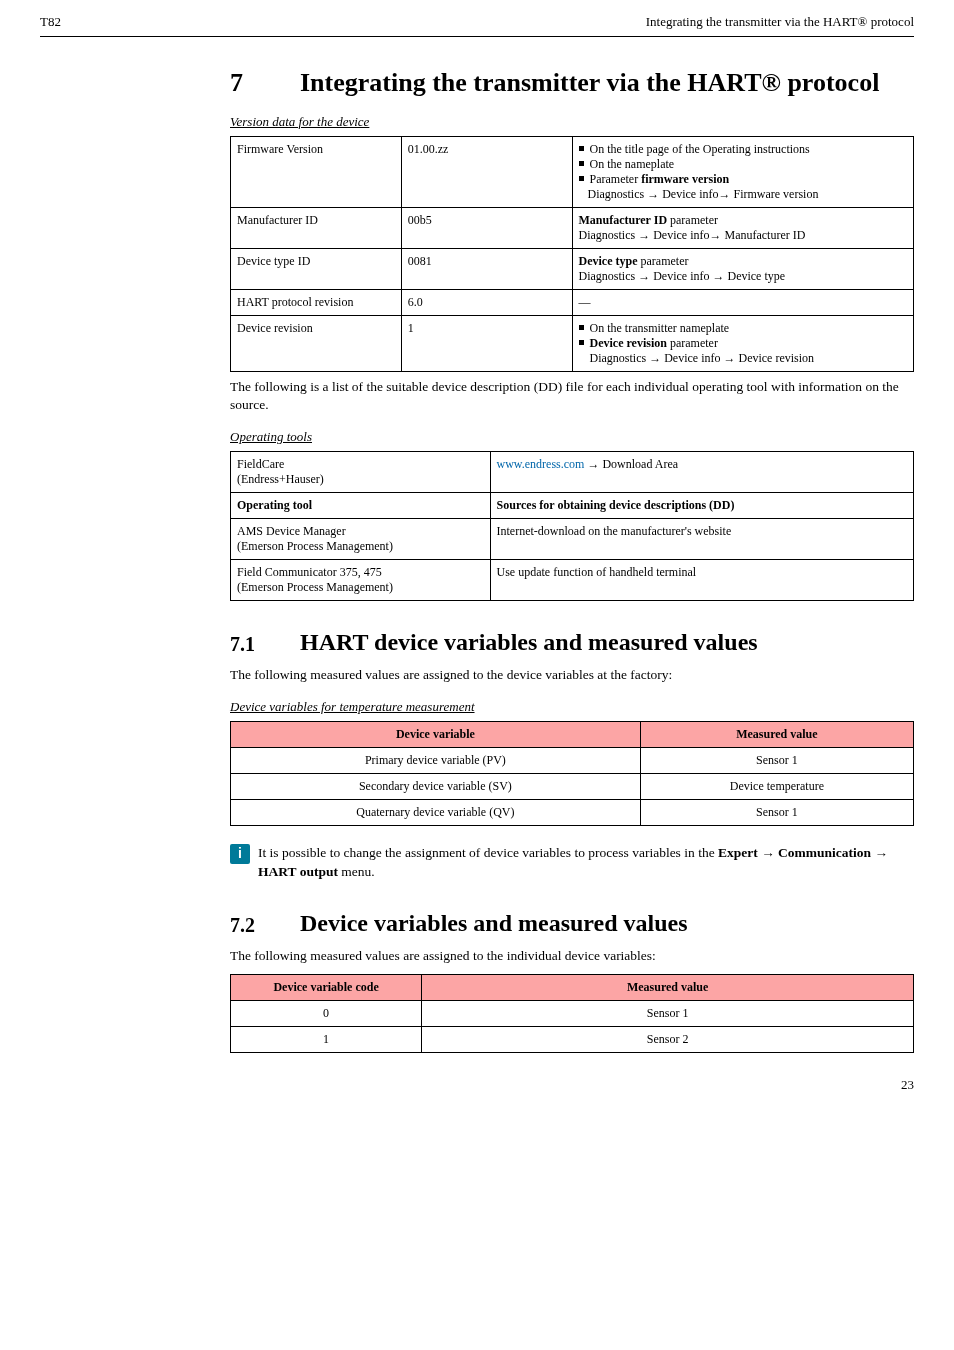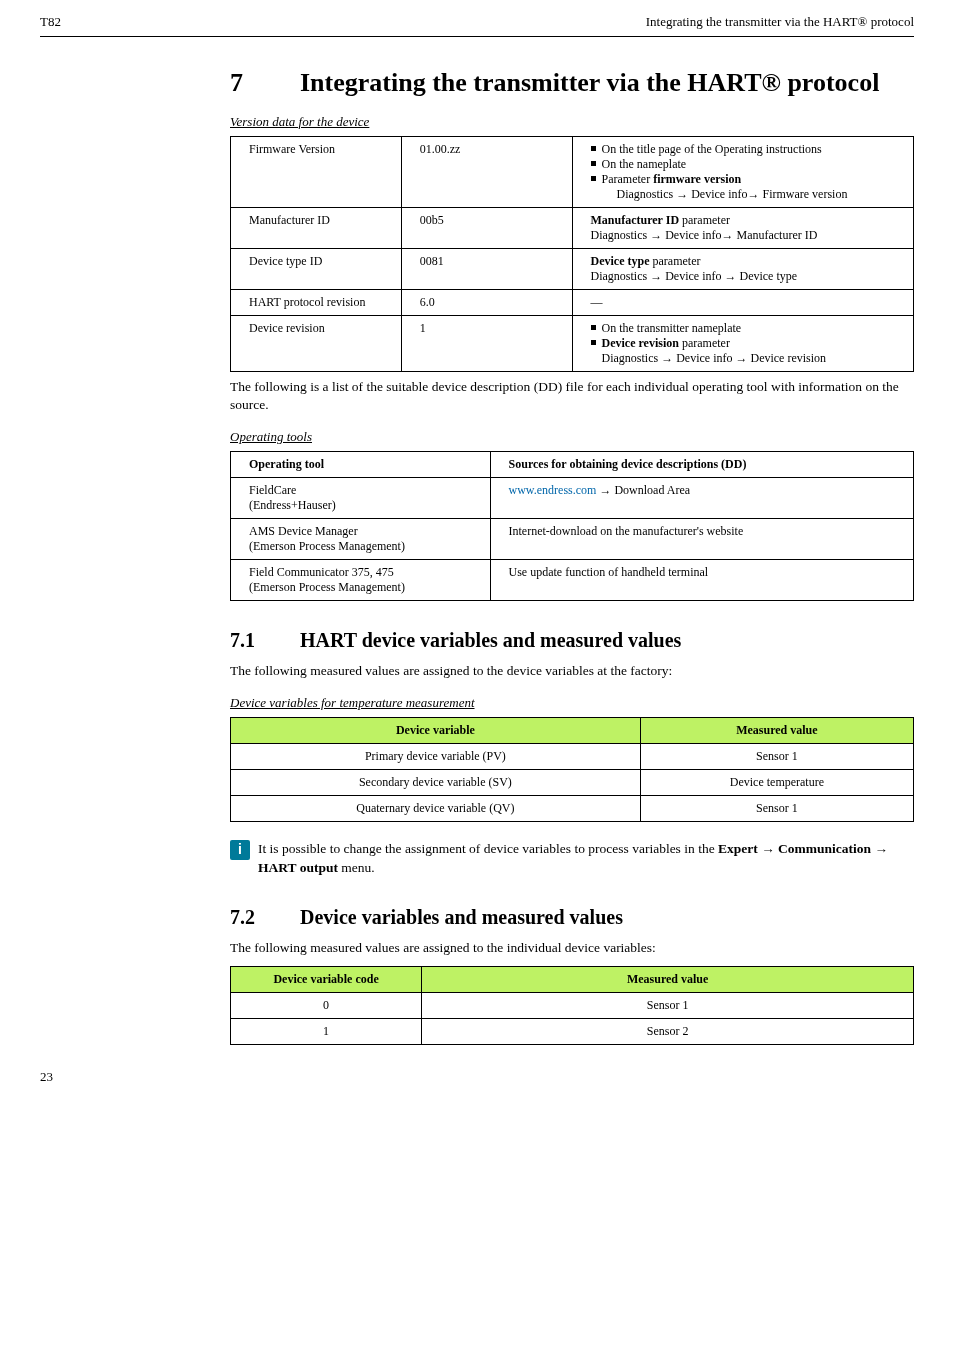--- a/index.html
+++ b/index.html
@@ -47,51 +47,51 @@
     font-size: 13px;
     text-decoration: underline;
   }
   table {
     border-collapse: collapse;
     width: 100%;
     font-size: 12px;
   }
   td, th {
     border: 1px solid #000;
-    padding: 5px 18px;
+    padding: 5px 6px;
     text-align: left;
     vertical-align: top;
   }
   th {
     font-weight: bold;
     background: #fff;
   }
   .grey-head th, .grey-head td.head {
-    background: #bef264;
+    background: #fca5a5;
     font-weight: bold;
     text-align: center;
   }
   .body-text {
     margin: 6px 0 8px 0;
     font-size: 13.5px;
     line-height: 1.4;
   }
   .section-heading {
     display: flex;
     align-items: flex-end;
     margin: 28px 0 10px 0;
   }
   .section-num {
     font-size: 20px;
     font-weight: bold;
     width: 70px;
     flex-shrink: 0;
   }
   .section-title {
-    font-size: 20px;
+    font-size: 24px;
     font-weight: bold;
   }
   ul.bullets {
     list-style: none;
     padding-left: 0;
   }
   ul.bullets li::before {
     content: "";
     display: inline-block;
     width: 5px;
@@ -119,20 +119,21 @@
     display: flex;
     align-items: center;
     justify-content: center;
     border-radius: 2px;
     margin-right: 8px;
     flex-shrink: 0;
     font-size: 14px;
   }
   .link { color: #0066aa; }
   .page-num {
+    text-align: right;
     font-size: 13px;
     margin-top: 24px;
   }
   .center { text-align: center; }
 </style>
 </head>
 <body>
 
 <div class="page">
   <div class="header-bar">
@@ -150,21 +151,21 @@
     <div class="table-caption">Version data for the device</div>
     <table>
       <tbody>
           <tr>
         <td style="width:25%">Firmware Version</td>
         <td style="width:25%">01.00.zz</td>
         <td>
           <ul class="bullets">
             <li>On the title page of the Operating instructions</li>
             <li>On the nameplate</li>
-            <li><span>Parameter </span><b>firmware version</b><br><span style="margin-left:26px">Diagnostics → Device info→ Firmware version</span></li>
+            <li><span>Parameter </span><b>firmware version</b><br><span style="margin-left:9px">Diagnostics → Device info→ Firmware version</span></li>
           </ul>
         </td>
       </tr>
       <tr>
         <td>Manufacturer ID</td>
         <td>00b5</td>
         <td><b>Manufacturer ID</b><span> parameter</span><br><span>Diagnostics → Device info→ Manufacturer ID</span></td>
       </tr>
       <tr>
         <td>Device type ID</td>
@@ -188,26 +189,26 @@
       </tr>
     </tbody>
       </table>
 
     <p class="body-text">The following is a list of the suitable device description (DD) file for each individual operating tool with information on the source.</p>
 
     <div class="table-caption">Operating tools</div>
     <table>
       <tbody>
           <tr>
+        <td><span>FieldCare</span><br><span>(Endress+Hauser)</span></td>
+        <td><span class="link">www.endress.com</span><span> → Download Area</span></td>
+      </tr>
+      <tr>
         <th style="width:38%">Operating tool</th>
         <th>Sources for obtaining device descriptions (DD)</th>
-      </tr>
-      <tr>
-        <td><span>FieldCare</span><br><span>(Endress+Hauser)</span></td>
-        <td><span class="link">www.endress.com</span><span> → Download Area</span></td>
       </tr>
       <tr>
         <td><span>AMS Device Manager</span><br><span>(Emerson Process Management)</span></td>
         <td>Internet-download on the manufacturer's website</td>
       </tr>
       <tr>
         <td><span>Field Communicator 375, 475</span><br><span>(Emerson Process Management)</span></td>
         <td>Use update function of handheld terminal</td>
       </tr>
     </tbody>

